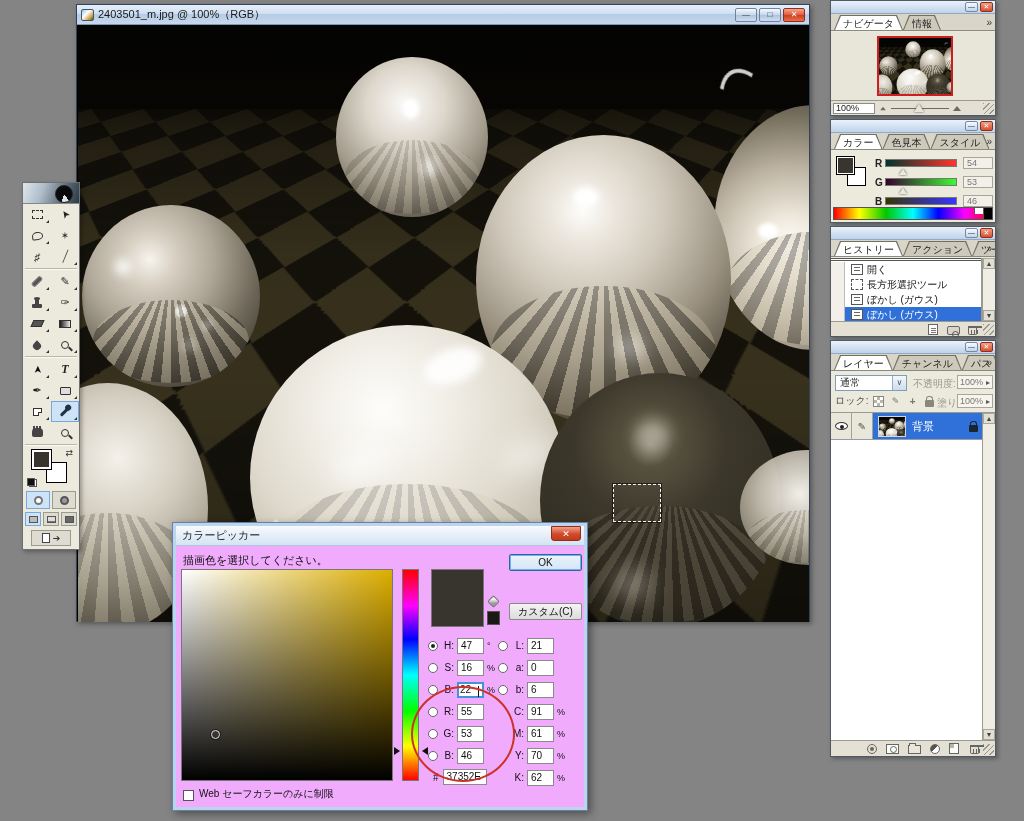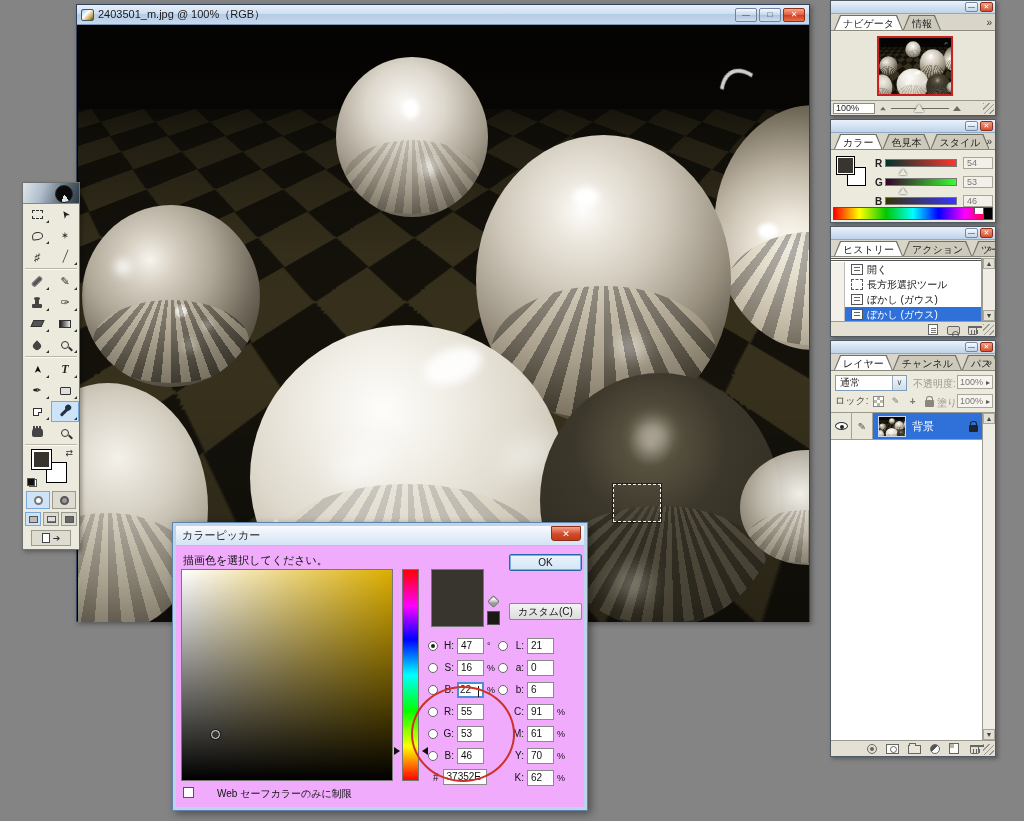--- a/index.html
+++ b/index.html
@@ -233,21 +233,21 @@
   .dbtn.focus { border-color:#2a66a3; box-shadow:0 0 0 1px #7ab0e0 inset; background:linear-gradient(to bottom,#eaf3fb,#d3e6f6); }
   .frow { position:absolute; display:flex; align-items:center; height:17px; font-size:10px; color:#111; }
   .radio { width:10px; height:10px; border:1px solid #666; border-radius:50%; background:#fff; margin-right:3px; position:relative; flex:none; }
   .radio.on::after { content:""; position:absolute; left:2px; top:2px; width:4px; height:4px; background:#222; border-radius:50%; }
   .flab { width:13px; text-align:right; margin-right:3px; }
   .fbox { width:27px; height:16px; border:1px solid #8a8a8a; background:#fff; font-size:10px; padding:1px 3px 0; color:#111; position:relative; }
   .fbox.focus { border:2px solid #4a90d9; padding:0 1px; }
   .fbox .caret { position:absolute; right:3px; top:2px; width:1px; height:11px; background:#111; }
   .funit { margin-left:3px; font-size:9px; }
   .red-ellipse { position:absolute; left:238px; top:163px; width:104px; height:96px; border:2px solid #cc3326; border-radius:50%; pointer-events:none; z-index:5; }
-  .cp-check { left:10px; top:264px; display:flex; align-items:flex-start; gap:23px; font-size:10px; color:#111; }
+  .cp-check { left:10px; top:264px; display:flex; align-items:flex-end; gap:5px; font-size:10px; color:#111; }
   .cbox { width:11px; height:11px; border:1px solid #555; background:#fff; }
   .hexrow { position:absolute; left:260px; top:246px; display:flex; align-items:center; gap:4px; font-size:10px; }
   .hexbox { width:44px; height:16px; border:1px solid #8a8a8a; background:#fff; font-size:10px; padding:1px 3px 0; }
 
   
   .clone-wrap { position:absolute; left:0; top:0; width:731px; height:597px; transform-origin:0 0; pointer-events:none; }
   .nav-thumb .clone-wrap { transform:scale(.102); }
   .lay-thumb .clone-wrap { transform:scale(.0385,.0365); }
 </style>
 </head>

